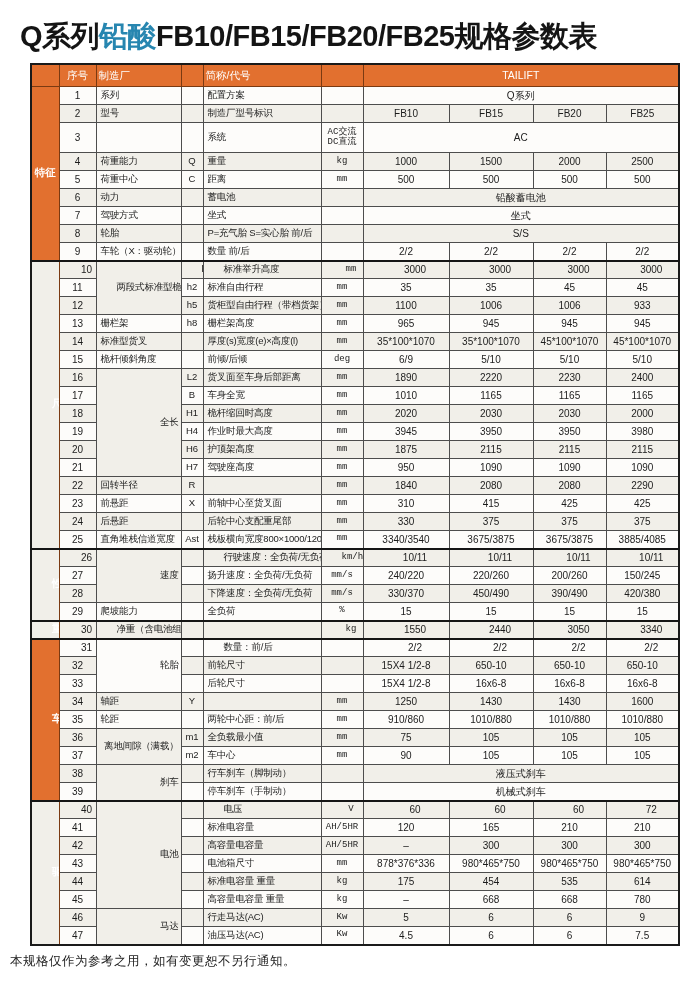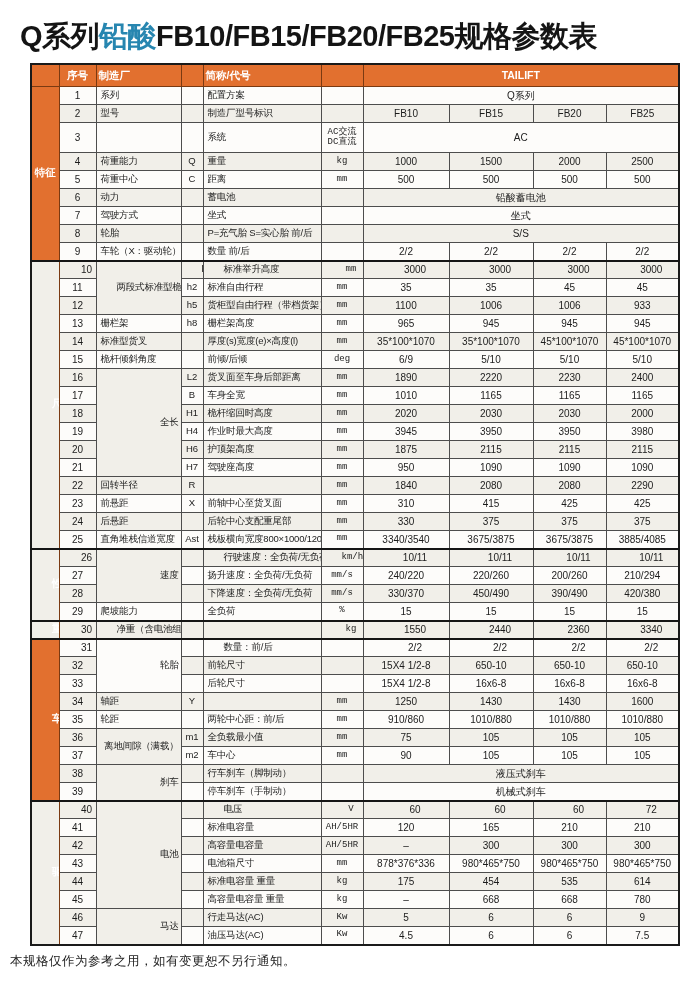--- a/index.html
+++ b/index.html
@@ -23,21 +23,21 @@
   #spec th, #spec td {
     border:1px solid #4d4d4d;
     padding:0 2px;
     font-size:10px; line-height:1.15;
     text-align:center; vertical-align:middle;
     overflow:hidden; white-space:nowrap;
     background:#fdfcfa;
   }
   #spec thead th {
     background:#E2702F; color:#ffffff;
-    font-weight:bold; font-size:10.5px; height:21px;
+    font-weight:normal; font-size:10.5px; height:21px;
     border-color:#7a3a12;
   }
   #spec tbody tr { height:18px; }
   #spec tbody tr.tall { height:30px; }
   #spec tbody tr.alt td { background:#F1EFE9; }
   #spec td.mfr, #spec td.desc { text-align:left; padding-left:4px; font-size:9.5px; letter-spacing:-0.2px; }
   #spec th.left { text-align:left; }
   #spec td.code { font-size:9.5px; padding:0 1px; }
   #spec td.unit { font-size:9px; white-space:pre-line; line-height:1.1;font-family:Liberation Mono, monospace; }
   #spec td.mergedcell { background:#fdfcfa;text-align:right; }
@@ -354,21 +354,21 @@
         <td class="val">10/11</td>
       </tr>
       <tr>
         <td class="seq">27</td>
         <td class="code"></td>
         <td class="desc">扬升速度：全负荷/无负荷</td>
         <td class="unit">mm/s</td>
         <td class="val">240/220</td>
         <td class="val">220/260</td>
         <td class="val">200/260</td>
-        <td class="val">210/294</td>
+        <td class="val">150/245</td>
       </tr>
       <tr class="alt">
         <td class="seq">28</td>
         <td class="code"></td>
         <td class="desc">下降速度：全负荷/无负荷</td>
         <td class="unit">mm/s</td>
         <td class="val">330/370</td>
         <td class="val">450/490</td>
         <td class="val">390/490</td>
         <td class="val">420/380</td>
@@ -386,21 +386,21 @@
       </tr>
       <tr class="alt cat-start">
         <td class="cat" rowspan="1">重量</td>
         <td class="seq">30</td>
         <td class="mfr" rowspan="1">净重（含电池组）</td>
         <td class="code"></td>
         <td class="desc"></td>
         <td class="unit">kg</td>
         <td class="val">1550</td>
         <td class="val">2440</td>
-        <td class="val">2360</td>
+        <td class="val">3050</td>
         <td class="val">3340</td>
       </tr>
       <tr class="cat-start">
         <td class="cat" rowspan="9">车体</td>
         <td class="seq">31</td>
         <td class="mfr mergedcell" rowspan="3">轮胎</td>
         <td class="code"></td>
         <td class="desc">数量：前/后</td>
         <td class="unit"></td>
         <td class="val">2/2</td>

